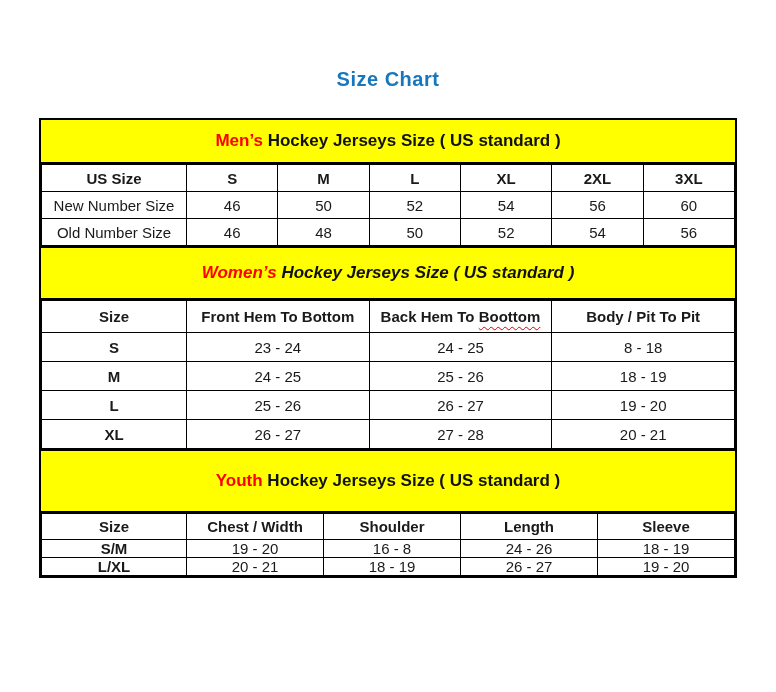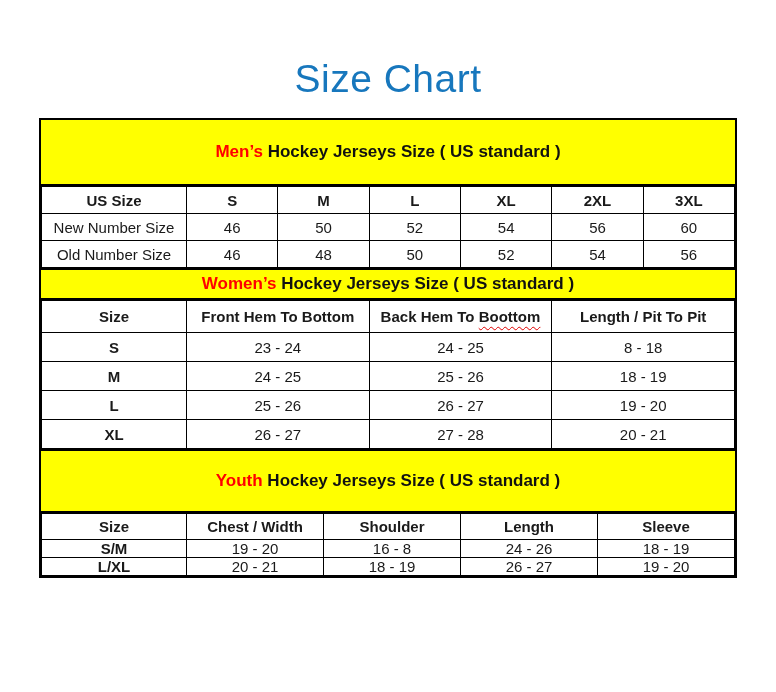--- a/index.html
+++ b/index.html
@@ -3,38 +3,38 @@
 <meta charset="utf-8">
 <style>
   html, body { margin: 0; padding: 0; background: #ffffff; }
   .sheet {
     width: 776px; height: 692px; overflow: hidden; background: #ffffff;
     font-family: "Liberation Sans", sans-serif; color: #1a1a1a;
     position: relative;
   }
   .title {
     margin: 0; padding-top: 60px; text-align: center;
-    font-size: 39px; line-height: 38px; font-weight: normal;
+    font-size: 20px; line-height: 38px; font-weight: bold;
     color: var(--title-blue, #1777bd);
     letter-spacing: 0.5px;
   }
   .chart {
     width: 694px; margin: 20px auto 0;
     border: 2px solid var(--grid-black, #000);
   }
   .banner {
     background: var(--banner-yellow, #ffff00);
     border-bottom: 2px solid var(--grid-black, #000);
     text-align: center; font-weight: bold; font-size: 17px;
     color: #111;
   }
   .banner.mid { border-top: 2px solid var(--grid-black, #000); }
   .banner .hl { color: var(--highlight-red, #ff0000); }
-  .b-mens  { padding: 22px 0; }
-  .b-womens{ padding: 4px 0; }
+  .b-mens  { padding: 11px 0; }
+  .b-womens{ padding: 15px 0; font-style: italic; }
   .b-youth { padding: 20px 0; }
 
   table.grid {
     width: 100%; border-collapse: collapse; table-layout: fixed;
     font-size: 15px; color: #1a1a1a;
   }
   .grid th, .grid td {
     border: 1px solid var(--grid-black, #000);
     text-align: center; vertical-align: middle; padding: 0 2px;
     font-weight: normal; white-space: nowrap; overflow: hidden;
@@ -117,21 +117,21 @@
           <col class="label-col">
           <col>
           <col>
           <col>
         </colgroup>
       <tbody>
           <tr class="hdr">
         <th>Size</th>
         <th>Front Hem To Bottom</th>
         <th><span>Back Hem To </span><span class="wavy">Boottom</span></th>
-        <th>Length / Pit To Pit</th>
+        <th>Body / Pit To Pit</th>
       </tr>
       <tr>
         <td class="rowlabel">S</td>
         <td>23 - 24</td>
         <td>24 - 25</td>
         <td>8 - 18</td>
       </tr>
       <tr>
         <td class="rowlabel">M</td>
         <td>24 - 25</td>

